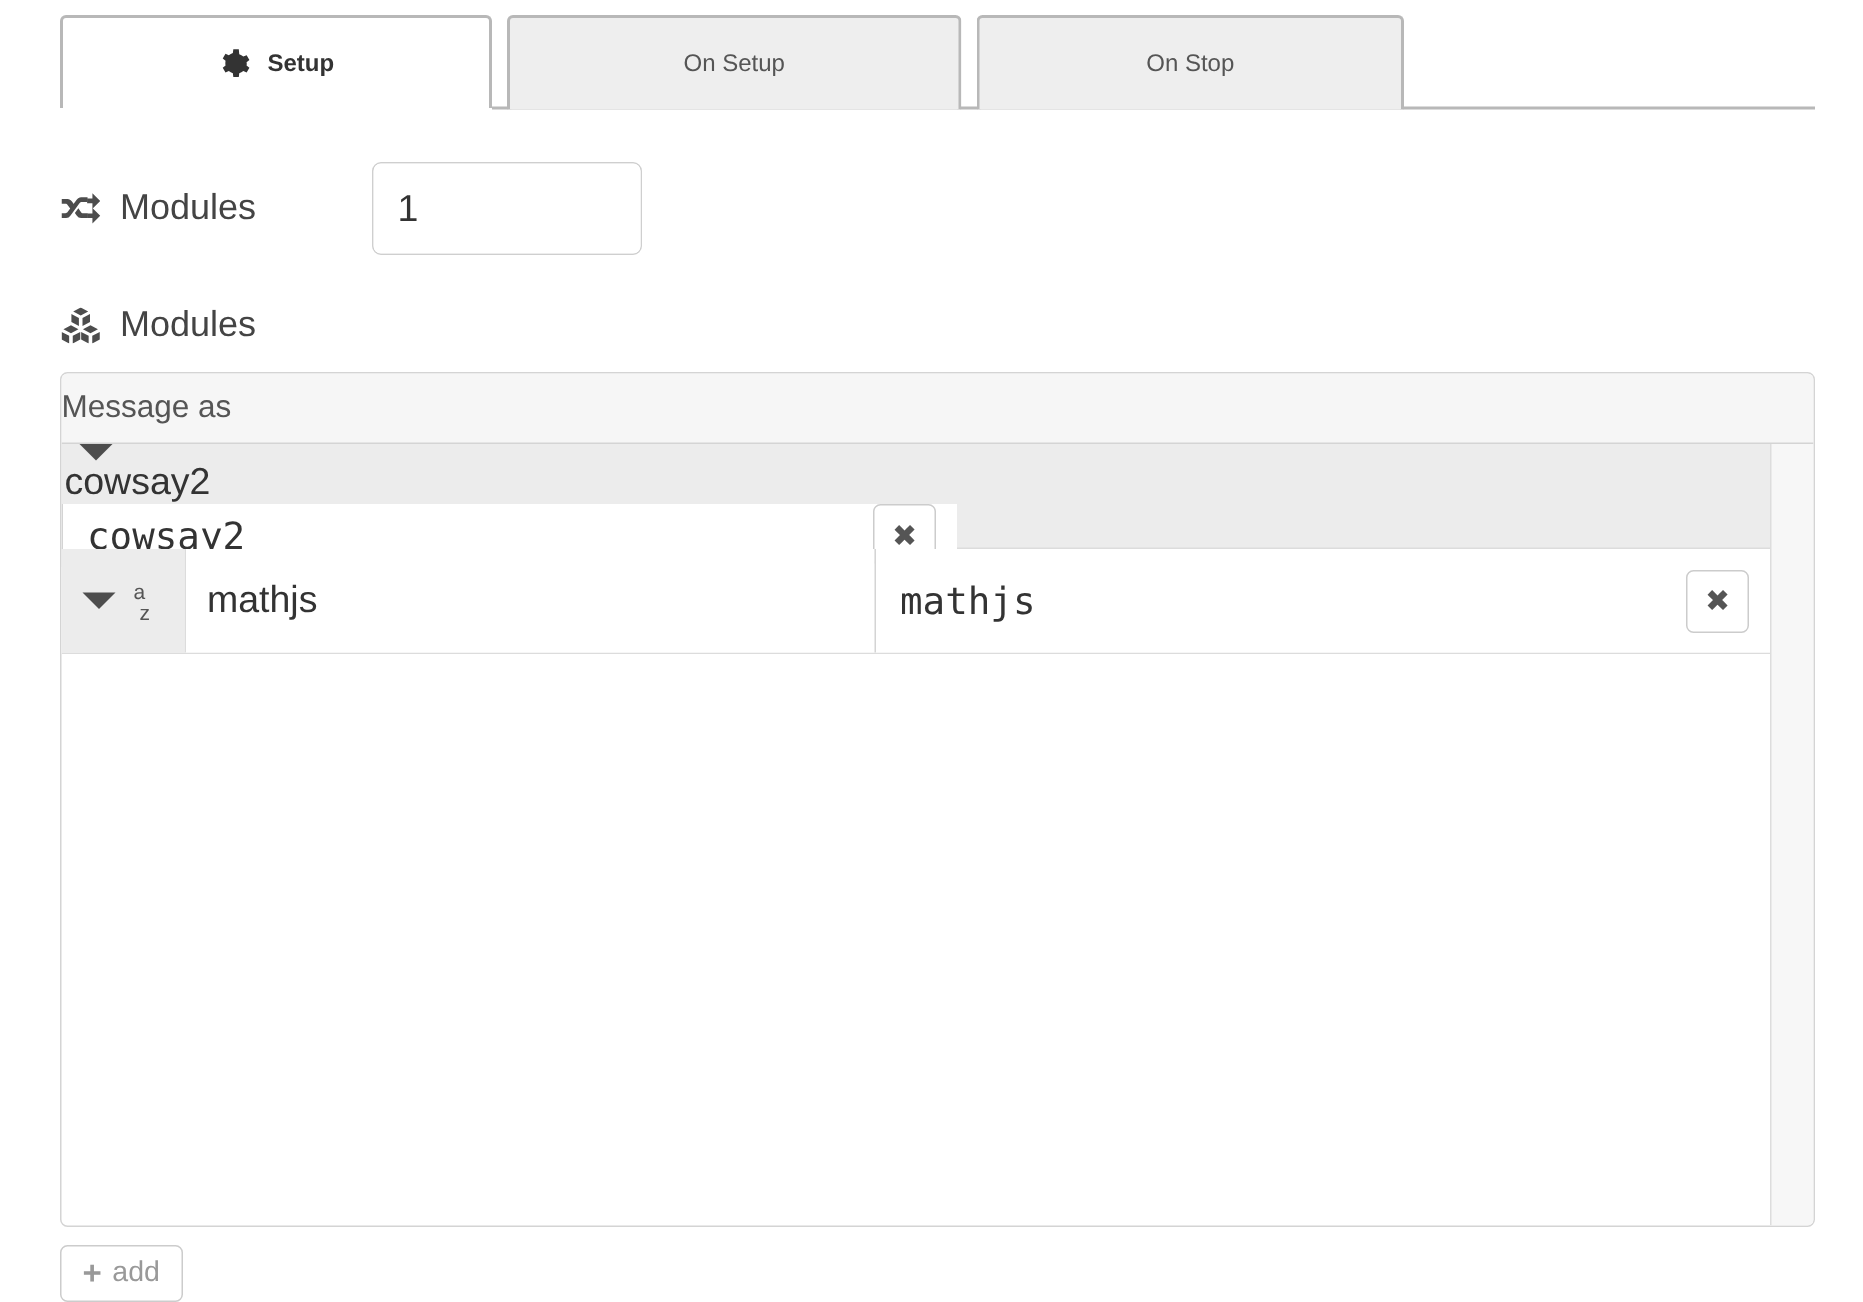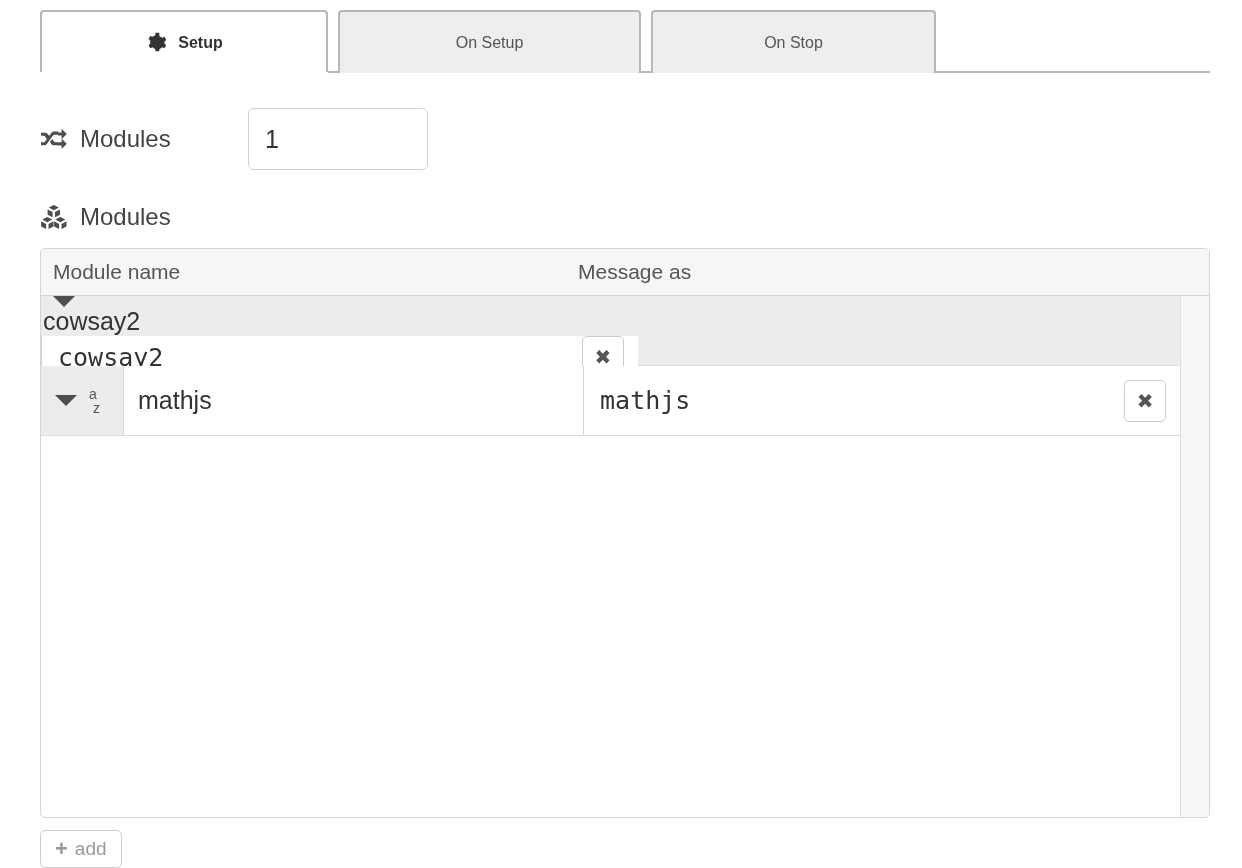--- a/index.html
+++ b/index.html
@@ -366,21 +366,20 @@
         <path d="M6.3 11.9l5 2.6-5 2.7-5-2.7 5-2.6zM.1 16.3l5 2.6V24l-5-2.6v-5.1zM12.5 16.3v5.1L7.5 24v-5.1l5-2.6z"></path>
         <path d="M19.3 11.9l5 2.6-5 2.7-5-2.7 5-2.6zM13.1 16.3l5 2.6V24l-5-2.6v-5.1zM25.5 16.3v5.1L20.5 24v-5.1l5-2.6z"></path>
       </svg>
     </span>
     <span>Modules</span>
   </div>
 
   <div class="list-box">
 
     <div class="list-header">
-      <div class="hdr-cell hdr-name">Module name</div>
       <div class="hdr-cell hdr-import">Message as</div>
     </div>
 
     <div class="list-body">
       <div class="rows-area">
 
         <div class="mod-row dragging">
           <div class="drag-handle">
             <span class="caret"></span>
           </div>

